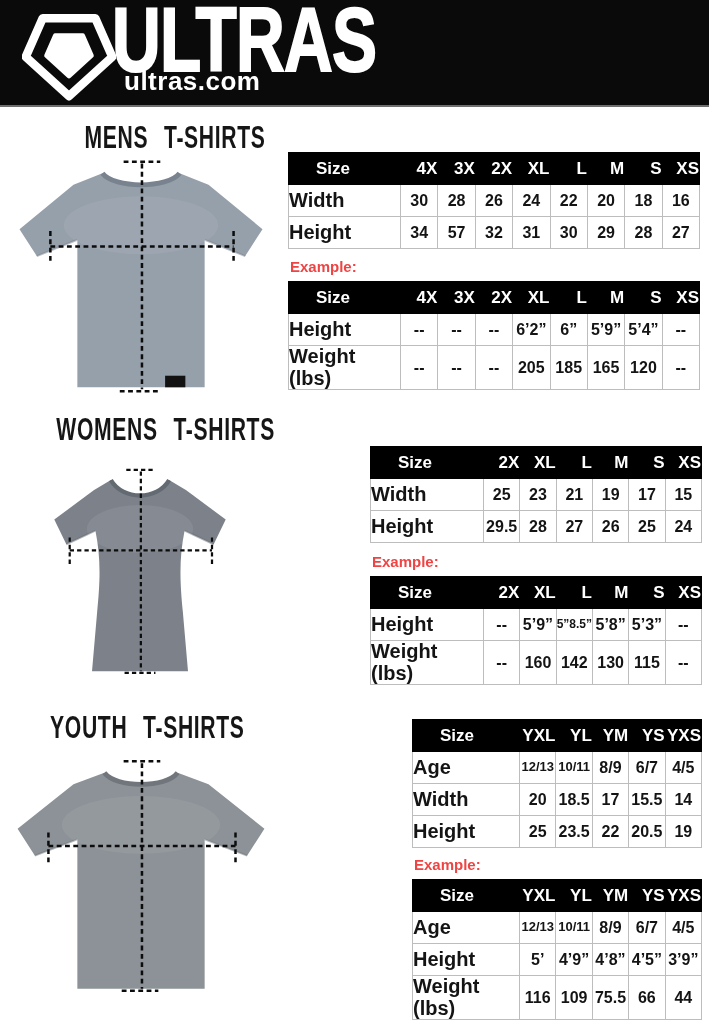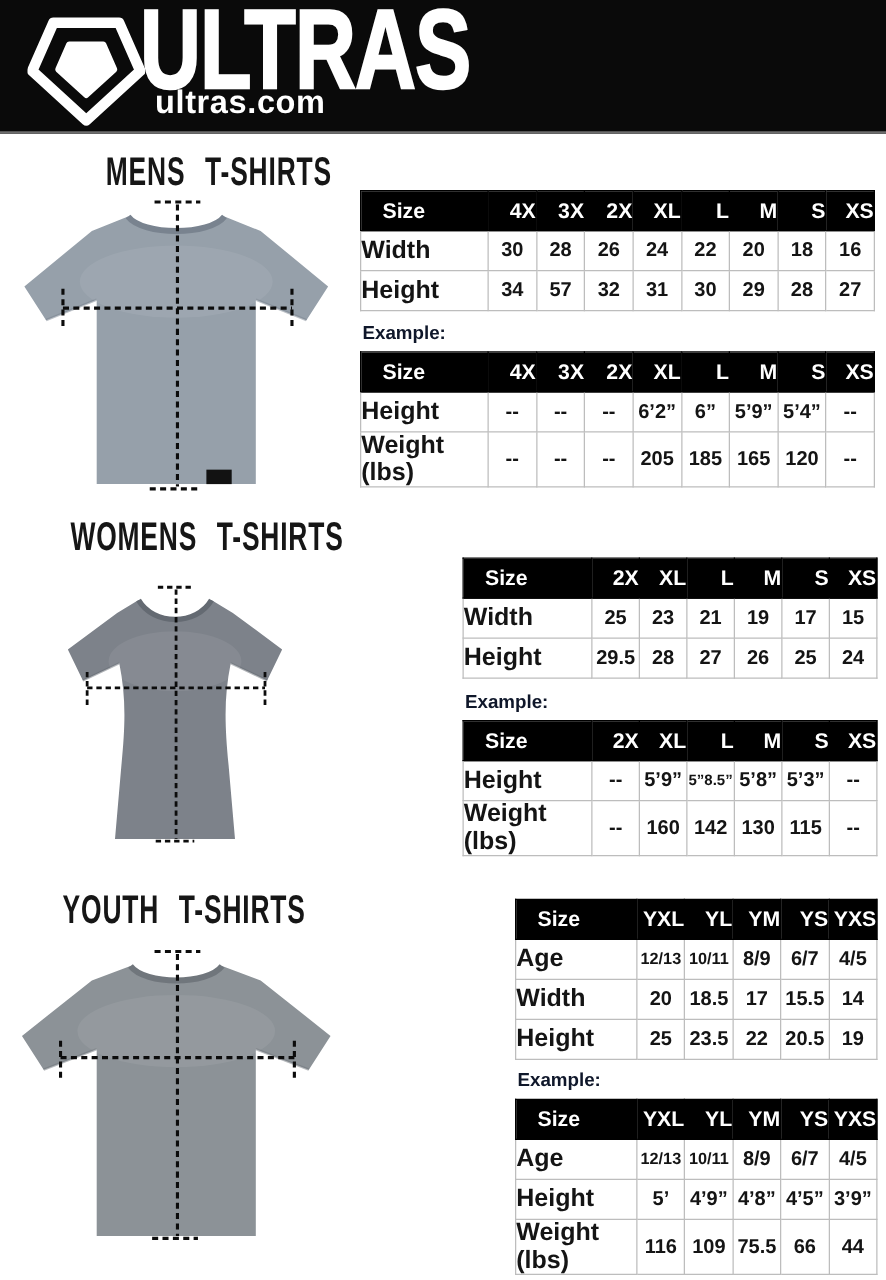--- a/index.html
+++ b/index.html
@@ -33,33 +33,33 @@
     display:inline-block;transform:scaleX(0.66);transform-origin:center;
     font-size:32px;letter-spacing:1px;word-spacing:14px;white-space:nowrap;
   }
 
   
   table{border-collapse:collapse;table-layout:fixed;width:100%;background:#fff;}
   th{
     background:#000;color:#fff;font-weight:bold;font-size:17px;height:31px;
     text-align:right;border:1px solid #000;padding:0;
   }
-  th.lbl{text-align:left;padding-left:17px;}
+  th.lbl{text-align:left;padding-left:27px;}
   td{
     border:1px solid #bdbdbd;font-weight:bold;font-size:16px;color:#141414;
     text-align:center;height:31px;padding:0;line-height:1.08;
   }
   td.lbl{text-align:left;font-size:20px;}
   td.sm{font-size:13px;}
   td.xs{font-size:12px;margin-left:38px;}
   .sec-mens  th.lbl,.sec-mens  td.lbl{width:84px;}
   .sec-womens th.lbl,.sec-womens td.lbl{width:85px;}
   .sec-youth th.lbl,.sec-youth td.lbl{width:79px;}
 
-  .example{font-weight:bold;font-size:15px;color:#0f172a;line-height:1;}
+  .example{font-weight:bold;font-size:15px;color:#ef4444;line-height:1;}
 
   .meas{stroke:#0c0c0c;stroke-width:2.6;stroke-dasharray:5 3.6;fill:none;}
 </style>
 </head>
 <body>
 
 <div class="abs topbar">
   <svg class="abs logo" width="94" height="96" viewBox="0 0 100 100">
     <path d="M22,13 L78,13 L96,54 L50,96 L4,54 Z" fill="none" stroke="#ffffff" stroke-width="9" stroke-linejoin="round"></path>
     <path d="M35.4,31.5 L64.6,31.5 L73.9,52.8 L50,74.6 L26.1,52.8 Z" fill="#ffffff" stroke="#ffffff" stroke-width="5" stroke-linejoin="round"></path>

